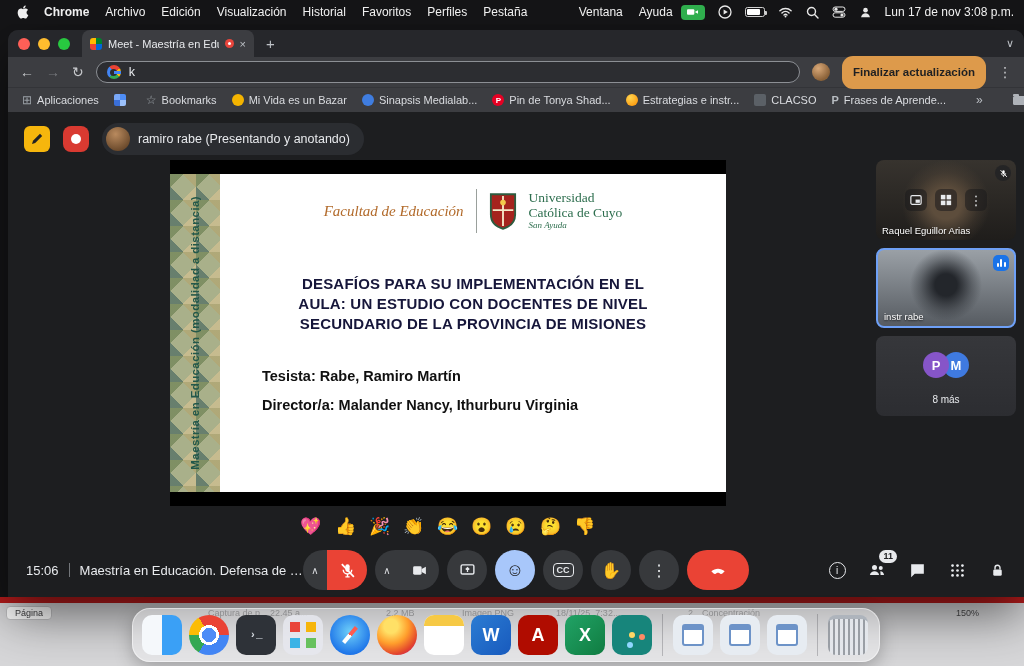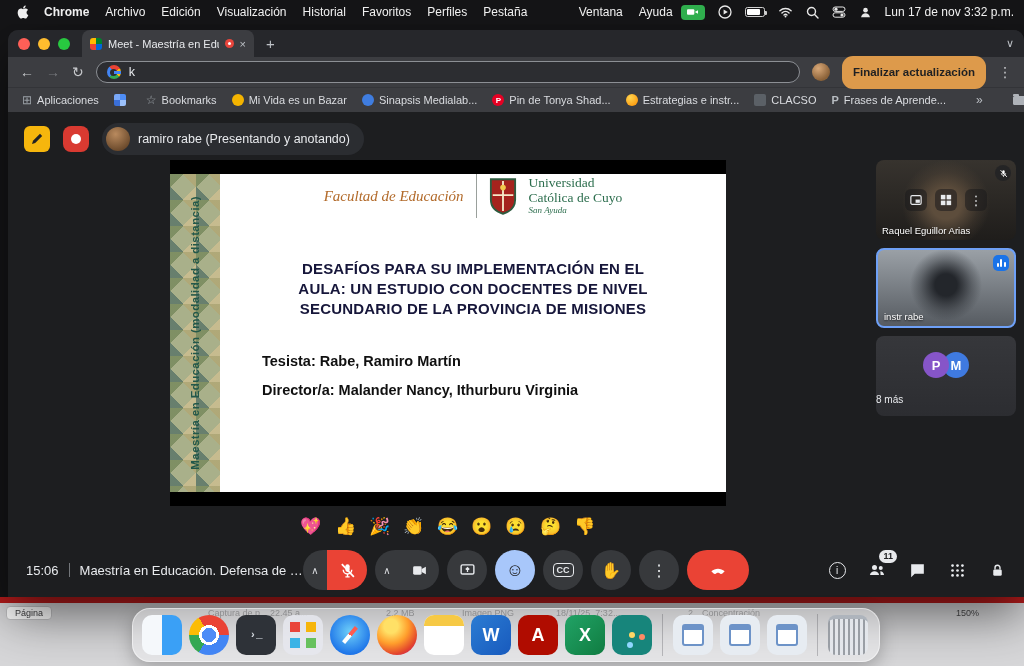--- a/index.html
+++ b/index.html
@@ -71,21 +71,21 @@
 .presenter-pill{height:32px;border-radius:16px;background:#2b2d31;display:flex;align-items:center;gap:8px;padding:0 14px 0 4px;color:#e8eaed;font-size:12.5px}
 .pp-avatar{width:24px;height:24px;border-radius:50%;background:radial-gradient(circle at 40% 30%,#b98a5e,#6b4a2c 75%);flex:none}
 
 
 .slide{position:absolute;left:162px;top:48px;width:556px;height:346px;display:flex;flex-direction:column}
 .bar{height:14px;background:#000}
 .slide-mid{flex:1;display:flex;background:#fff;overflow:hidden}
 .stripe{width:50px;position:relative;display:flex;align-items:center;justify-content:center;flex:none;
 background:linear-gradient(135deg,rgba(122,140,95,.9) 25%,transparent 25%),linear-gradient(225deg,rgba(176,168,118,.9) 25%,transparent 25%),linear-gradient(45deg,rgba(96,122,106,.9) 25%,transparent 25%),linear-gradient(315deg,rgba(201,189,143,.9) 25%,transparent 25%),#a9b08a;background-size:26px 26px}
 .vtext{writing-mode:vertical-rl;transform:rotate(180deg);font-size:11.5px;font-weight:bold;color:#23584a;letter-spacing:.4px;white-space:nowrap}
-.slide-body{flex:1;}
+.slide-body{flex:1;padding-top:15px}
 .slide-head{display:flex;align-items:center;justify-content:center;gap:12px}
 .faculty{font-family:"Liberation Serif",serif;font-style:italic;color:#b26a2a;font-size:15px}
 .vline{width:1px;height:44px;background:#9aa09c}
 .uni{display:flex;flex-direction:column;line-height:1.1;font-family:"Liberation Serif",serif;color:#2d6e4e;font-size:13.5px}
 .uni i{font-size:9px}
 .slide-title{margin-top:41px;text-align:center;color:#16163a;font-weight:bold;font-size:15px;line-height:1.32;letter-spacing:.2px}
 .slide-names{margin-top:35px;margin-left:42px;color:#101010;font-weight:bold;font-size:14.5px;display:flex;flex-direction:column;gap:13px}
 
 
 .tiles{position:absolute;right:8px;top:48px;width:140px;display:flex;flex-direction:column;gap:8px}
@@ -96,21 +96,21 @@
 .tile-name{position:absolute;left:6px;bottom:4px;font-size:9.5px;color:#fff;text-shadow:0 1px 2px rgba(0,0,0,.8)}
 .mute-badge{position:absolute;right:5px;top:5px;width:16px;height:16px;border-radius:50%;background:rgba(32,33,36,.78);display:flex;align-items:center;justify-content:center}
 .sound-badge{position:absolute;right:5px;top:5px;width:16px;height:16px;border-radius:5px;background:#1a73e8;display:flex;align-items:flex-end;justify-content:center;gap:1.5px;padding-bottom:4px}
 .sound-badge b{width:2px;background:#fff;border-radius:1px;display:block}
 .tile-ctls{position:absolute;inset:0;display:flex;align-items:center;justify-content:center;gap:8px}
 .tctl{width:22px;height:22px;border-radius:6px;background:rgba(25,26,28,.55);display:flex;align-items:center;justify-content:center;color:#e8eaed;font-size:13px}
 .avatars{position:absolute;left:0;right:0;top:16px;display:flex;justify-content:center}
 .av{width:26px;height:26px;border-radius:50%;color:#fff;font-size:13px;display:flex;align-items:center;justify-content:center;font-weight:bold}
 .av.p{background:#8655c8;z-index:1}
 .av.m{background:#3f7ae0;margin-left:-6px}
-.more-label{position:absolute;left:0;right:0;bottom:11px;color:#e8eaed;font-size:10px}
+.more-label{position:absolute;left:0;right:0;bottom:11px;text-align:center;color:#e8eaed;font-size:10px}
 
 
 .reactions{position:absolute;left:162px;top:404px;width:556px;display:flex;justify-content:center;gap:13px;font-size:17px}
 .reaction{cursor:pointer}
 
 
 .controlbar{position:absolute;left:0;right:0;bottom:5px;height:44px;display:flex;align-items:center}
 .mc-left{display:flex;align-items:flex-start;gap:10px;margin-left:18px;color:#e8eaed;font-size:13px;white-space:nowrap}
 .mc-sep{width:1px;height:14px;background:#73767a}
 .mc-title{max-width:226px;overflow:hidden;text-overflow:ellipsis}
@@ -214,21 +214,21 @@
             <rect x="1" y="7.8" width="12" height="4.4" rx="2.2" stroke="#e8e8e8" fill="none"></rect>
             <circle cx="10" cy="10" r="1.6" fill="#e8e8e8"></circle>
           </svg>
       </span>
       <span>
         <svg width="13" height="13" viewBox="0 0 14 14">
             <circle cx="7" cy="4.5" r="2.5" fill="#e8e8e8"></circle>
             <path d="M2.2 12c.6-2.8 2.5-4.2 4.8-4.2s4.2 1.4 4.8 4.2z" fill="#e8e8e8"></path>
           </svg>
       </span>
-      <span class="mb-clock">Lun 17 de nov 3:32 p.m.</span>
+      <span class="mb-clock">Lun 17 de nov 3:08 p.m.</span>
     </div>
   </div>
 
   <div class="window">
 
     <div class="tabstrip">
       <div class="lights">
         <span class="light r"></span>
         <span class="light y"></span>
         <span class="light g"></span>

